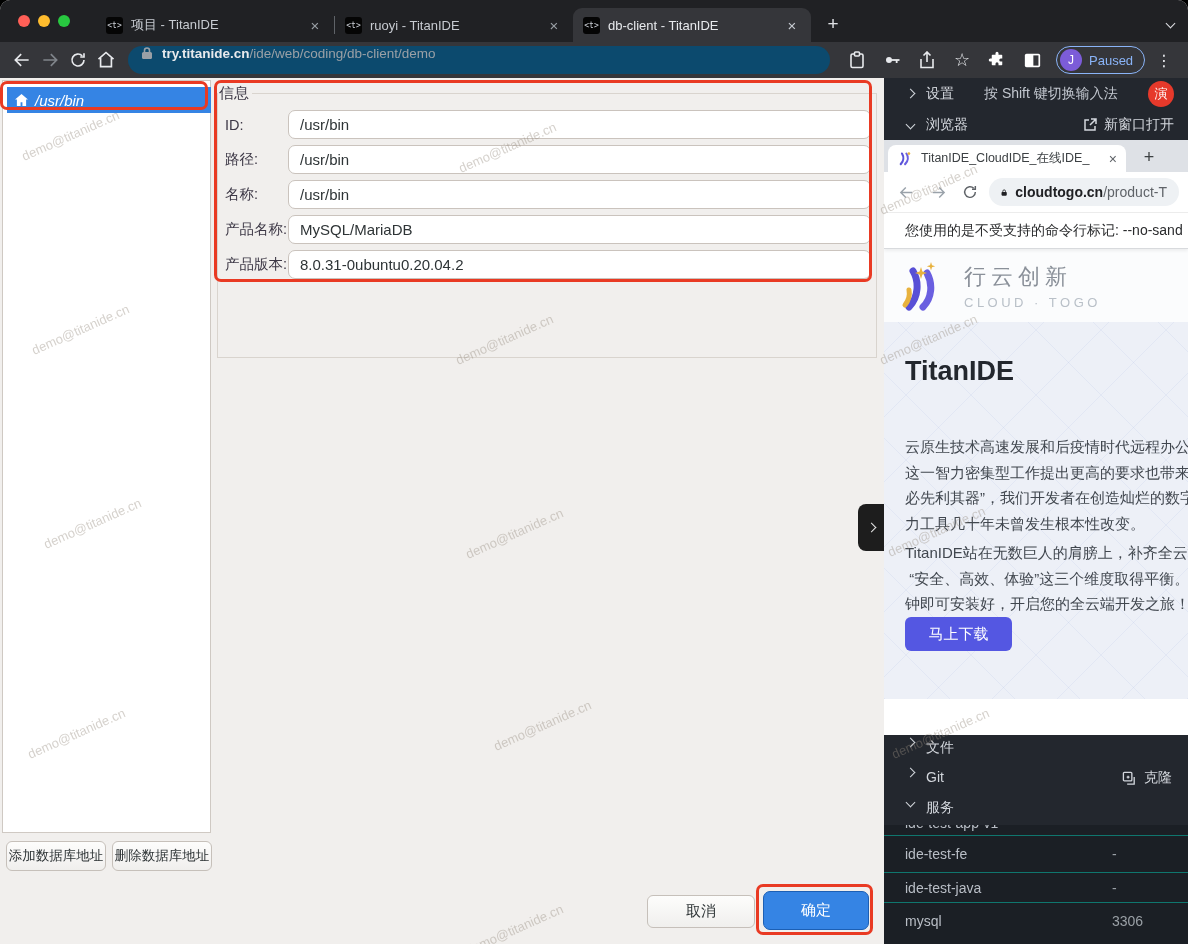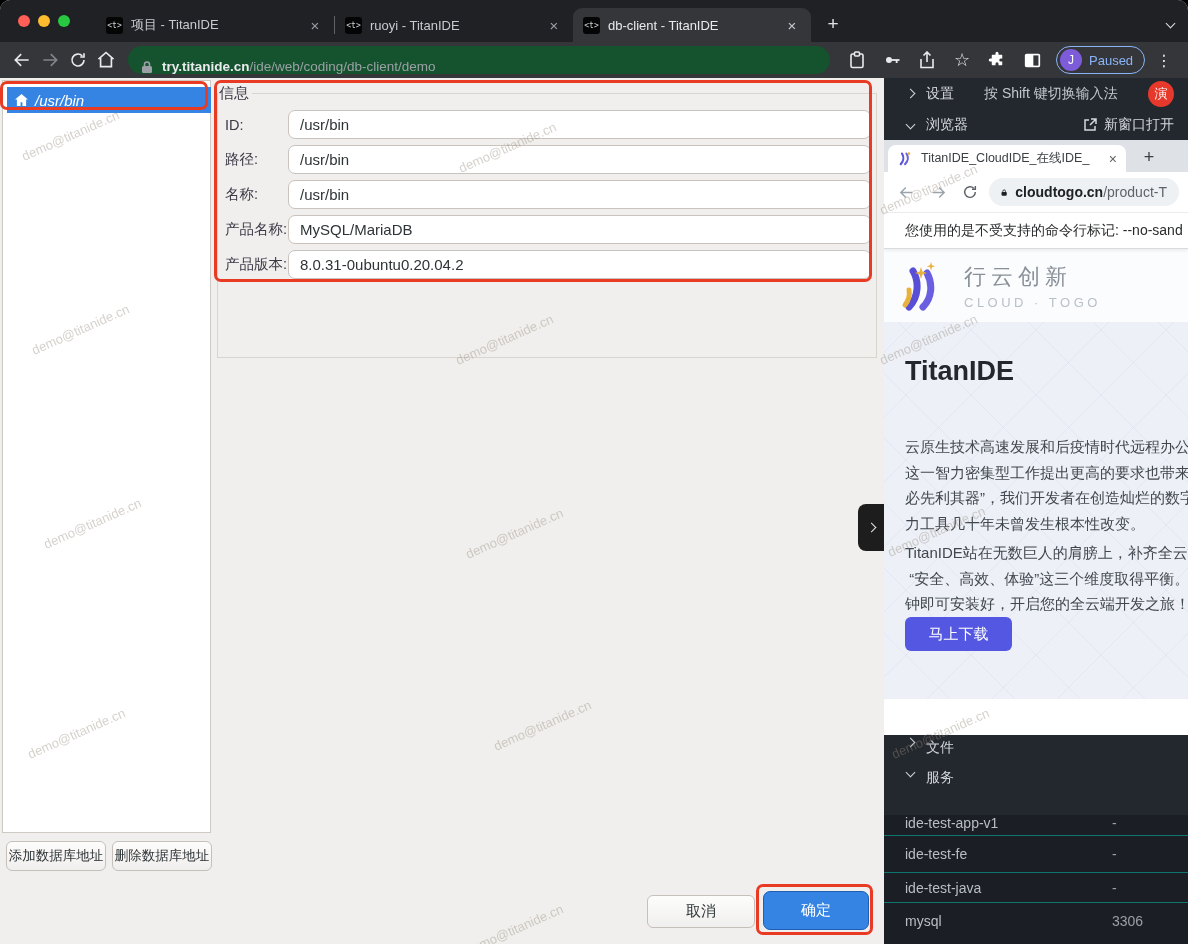--- a/index.html
+++ b/index.html
@@ -17,21 +17,21 @@
   .tab-title { flex:1; overflow:hidden; white-space:nowrap; }
   .tab-close { color:#9aa0a6; font-size:15px; width:18px; text-align:center; border-radius:50%; }
   .tab.active .tab-close { color:#c8ccd2; }
   .tabsep { width:1px; height:18px; background:#5f6368; margin-bottom:8px; }
   .newtab-btn { width:28px; height:28px; margin-left:8px; margin-bottom:4px; color:#dfe1e5; font-size:19px; display:flex; align-items:center; justify-content:center; border-radius:50%; }
   .win-chevron { position:absolute; right:14px; top:13px; color:#dfe1e5; }
 
   .toolbar { position:absolute; top:42px; left:0; width:1188px; height:36px; background:#35363a; display:flex; align-items:center; padding:0 8px; }
   .navic { width:28px; height:28px; display:flex; align-items:center; justify-content:center; border-radius:50%; color:#e8eaed; flex:0 0 auto; }
   .navic svg { display:block; }
-  .omnibox { width:702px; height:28px; margin:0 8px; background:#14532d; border-radius:14px; display:flex; align-items:flex-end; gap:9px; padding:0 13px; overflow:hidden; flex:0 0 auto; }
+  .omnibox { width:702px; height:28px; margin:0 8px; background:#0c4a6e; border-radius:14px; display:flex; align-items:flex-start; gap:9px; padding:0 13px; overflow:hidden; flex:0 0 auto; }
   .omnibox .url { font-size:13.5px; white-space:nowrap; }
   .url .domain { color:#e8eaed; font-weight:bold; }
   .url .path { color:#9aa0a6; }
   .tbr-icons { display:flex; align-items:center; gap:5px; margin-left:4px; }
   .tbr-icons .navic { width:30px; }
   .profile-pill { display:flex; align-items:center; gap:7px; height:28px; border:1.5px solid #8ab4f8; border-radius:15px; padding:0 11px 0 3px; margin:0 4px; }
   .avatar { width:22px; height:22px; border-radius:50%; background:#7c5cd8; color:#fff; font-size:12px; display:flex; align-items:center; justify-content:center; }
   .paused { color:#8ab4f8; font-size:13px; }
   .dots { color:#e8eaed; font-size:16px; width:20px; text-align:center; }
 
@@ -355,20 +355,32 @@
         <div class="btn-download">马上下载</div>
       </div>
       <div class="ewhite"></div>
     </div>
 
     <div class="pbottom">
       <div class="pb-row" style="margin-top:4px;">
         <span class="chev right"></span>
         <span>文件</span>
       </div>
+      <div class="pb-row">
+        <span class="chev right"></span>
+        <span>Git</span>
+        <span class="rowright">
+          <svg width="15" height="15" viewBox="0 0 16 16" fill="none" stroke="#d4d8de" stroke-width="1.4">
+              <rect x="1.5" y="1.5" width="9" height="9" rx="1"></rect>
+              <path d="M13 6.5v7.5h-7.5"></path>
+              <path d="M5 6.5h3M6.5 5v3"></path>
+            </svg>
+          <span>克隆</span>
+        </span>
+      </div>
       <div class="pb-row svc">
         <span class="chev down"></span>
         <span>服务</span>
       </div>
       <div class="plist">
         <div class="svc-row r1">
           <span>ide-test-app-v1</span>
           <span class="port">-</span>
         </div>
         <div class="svc-row r2 svc-sep">

